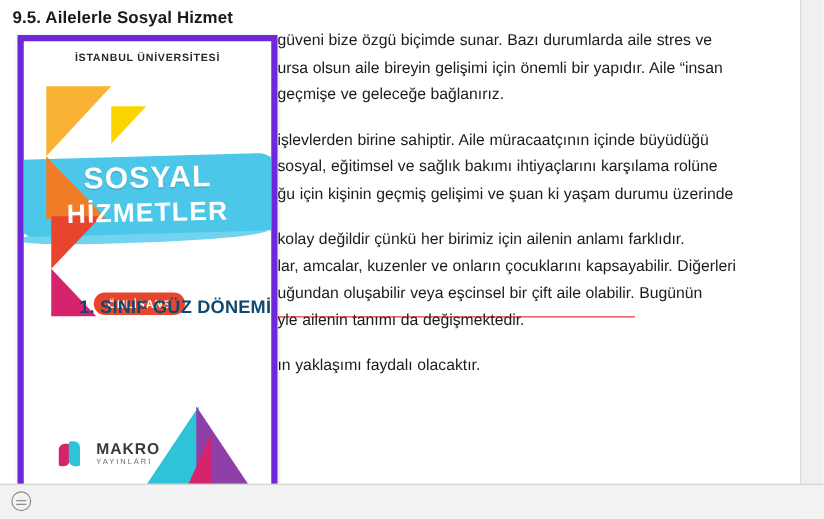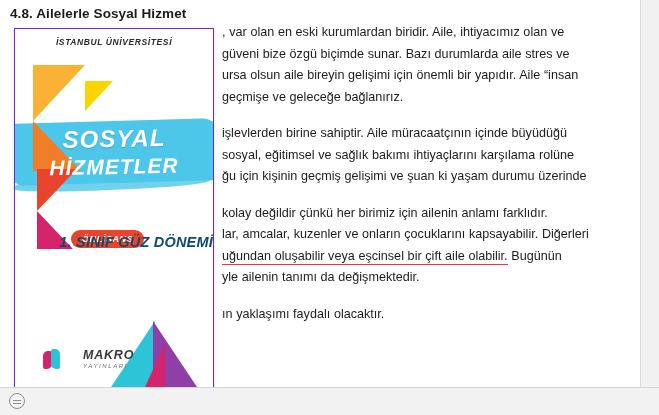--- a/index.html
+++ b/index.html
@@ -47,36 +47,35 @@
     line-height: 21.5px;
     color: #1c1c1c;
     text-align: justify;
     margin: 0 0 15px 0;
     word-spacing: 0.2px;
   }
   .para .ln { display: block; white-space: nowrap; }
   
   .underline-red {
     border-bottom: 1.6px solid #e23b3b;
-    padding-bottom: 1px;
+    padding-bottom: 12px;
     margin-top: 32px;
   }
   
   .book-card {
     position: absolute;
     left: 14px;
     top: 28px;
     width: 198px;
     height: 358px;
     background: #ffffff;
-    border: 1px solid #6d28d9;
+    border: 5px solid #6d28d9;
     box-shadow: 0 1px 3px rgba(0,0,0,0.18);
     overflow: hidden;
     z-index: 4;
-    font-style: italic;
   }
   .book-univ {
     position: absolute;
     top: 8px;
     left: 0; right: 0;
     text-align: center;
     font-size: 8.5px;
     font-weight: bold;
     color: #2a2a2a;
     letter-spacing: 0.6px;
@@ -211,21 +210,21 @@
     border-bottom: 44px solid #d6246c;
     z-index: 3;
   }
   
   .publisher {
     position: absolute;
     left: 28px;
     bottom: 16px;
     display: flex;
     align-items: center;
-    gap: 20px;
+    gap: 10px;
     z-index: 4;
   }
   .pub-mark {
     width: 20px; height: 22px;
     position: relative;
   }
   .pub-mark .pm1 {
     position: absolute; left: 0; top: 2px;
     width: 9px; height: 18px;
     background: #d6246c;
@@ -301,26 +300,25 @@
     z-index: 3;
   }
 </style>
 </head>
 <body>
 
 <div id="page">
 
   <div class="fade-left"></div>
 
-  <div class="section-heading">4.8. Ailelerle Sosyal Hizmet</div>
+  <div class="section-heading">9.5. Ailelerle Sosyal Hizmet</div>
 
   <div class="text-column">
 
     <p class="para">
-      <span class="ln">, var olan en eski kurumlardan biridir. Aile, ihtiyacımız olan ve</span>
       <span class="ln">güveni bize özgü biçimde sunar. Bazı durumlarda aile stres ve</span>
       <span class="ln">ursa olsun aile bireyin gelişimi için önemli bir yapıdır. Aile “insan</span>
       <span class="ln">geçmişe ve geleceğe bağlanırız.</span>
     </p>
 
     <p class="para">
       <span class="ln">işlevlerden birine sahiptir. Aile müracaatçının içinde büyüdüğü</span>
       <span class="ln">sosyal, eğitimsel ve sağlık bakımı ihtiyaçlarını karşılama rolüne</span>
       <span class="ln">ğu için kişinin geçmiş gelişimi ve şuan ki yaşam durumu üzerinde</span>
     </p>

